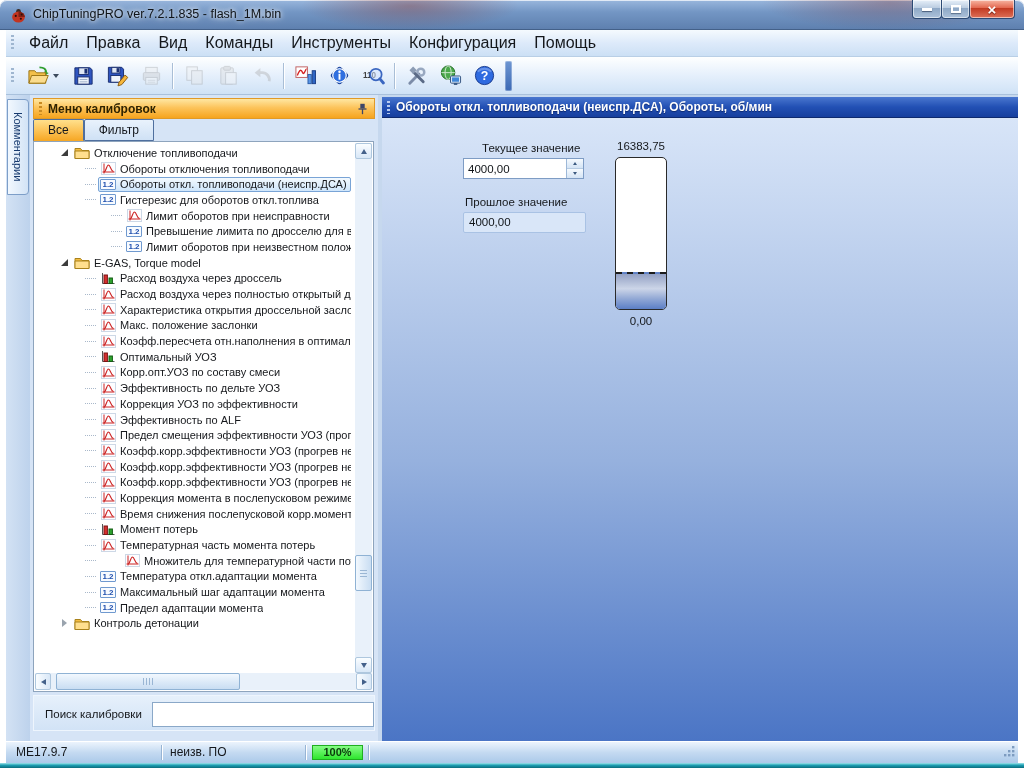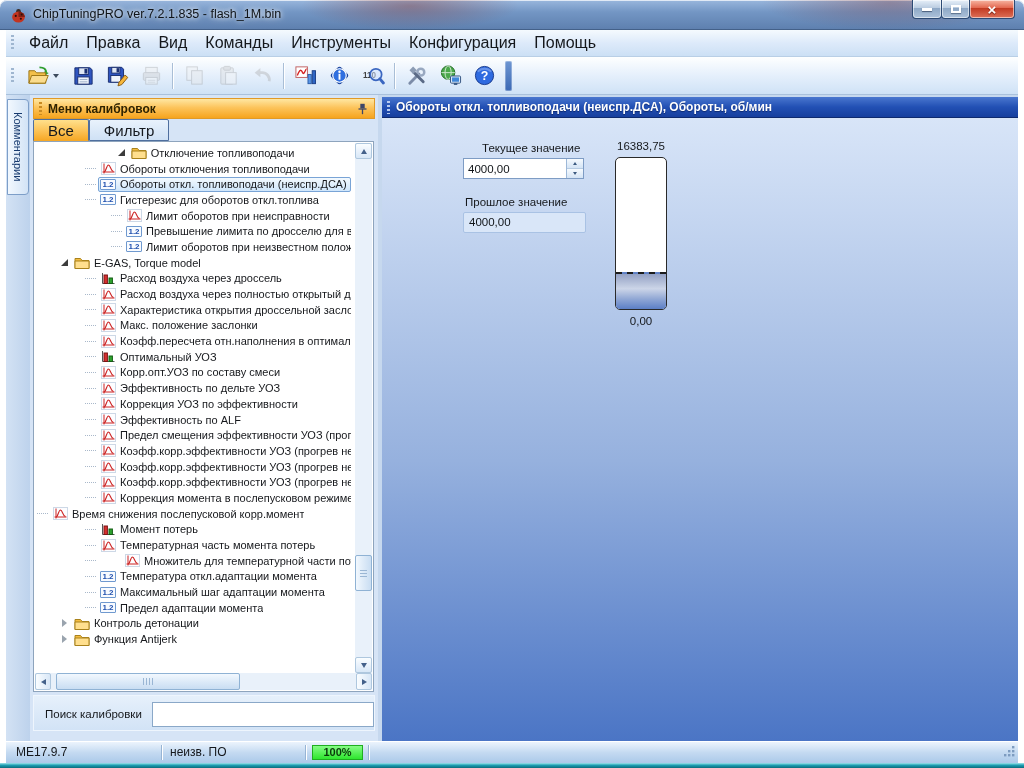--- a/index.html
+++ b/index.html
@@ -66,21 +66,21 @@
 
   
   .cal-panel { position:absolute; left:24px; top:0; width:348px; height:646px; background:#d6e4f6; }
   .cal-header { position:absolute; left:3px; top:3px; width:342px; height:21px;
     background:linear-gradient(180deg,#ffe7a2 0%,#fcc45c 45%,#f6a41e 100%);
     border:1px solid #e09a28; display:flex; align-items:center;
     font-size:12px; font-weight:bold; color:#2f2300; }
   .grip.orange { background:repeating-linear-gradient(180deg,#c98a22 0 2px, transparent 2px 4px); height:13px; }
   .pin { margin-left:auto; margin-right:7px; display:flex; }
   .cal-tabs { position:absolute; left:3px; top:24px; height:22px; display:flex; }
-  .cal-tab { padding:0 14px; height:22px; line-height:21px; font-size:15px; color:#14181e;
+  .cal-tab { padding:0 14px; height:22px; line-height:21px; font-size:12px; color:#14181e;
     border:1px solid #4f6f9e; background:linear-gradient(180deg,#e9f2fc,#cfe1f5); border-radius:2px 2px 0 0; }
   .cal-tab.active { background:linear-gradient(180deg,#ffe08c 0%,#fbbf50 60%,#f6a928 100%); border-bottom-color:#f6a928; }
 
   .treebox { position:absolute; left:3px; top:46px; width:341px; height:551px; background:#fff; border:1px solid #8ea4bd; }
   .tree-content { position:absolute; left:1px; top:1px; right:18px; bottom:18px; overflow:hidden; padding-top:2px; }
   .tree-row { display:flex; align-items:center; height:15.7px; font-size:11px; color:#16181c; white-space:nowrap; overflow:hidden; }
   .slot { display:inline-flex; width:15px; min-width:15px; justify-content:center; align-items:center; }
   .conn { display:inline-block; width:11px; height:0; border-top:1px dotted #a9b8ca; }
   .exp-open { width:0; height:0; border-left:7px solid transparent; border-bottom:7px solid #3c3c3c; }
   .exp-closed { width:0; height:0; border-top:4px solid transparent; border-bottom:4px solid transparent; border-left:5px solid #9aa4ae; }
@@ -353,21 +353,21 @@
               <line x1="4.5" y1="6" x2="4.5" y2="11.2" stroke="#3c4668" stroke-width="1.3"></line>
             </svg>
           </span>
         </div>
         <div class="cal-tabs" id="cal-tabs">
             <div class="cal-tab active">Все</div>
             <div class="cal-tab">Фильтр</div>
           </div>
         <div class="treebox">
           <div class="tree-content" id="tree">
-              <div class="tree-row" style="padding-left: 22px; justify-content: center;">
+              <div class="tree-row" style="padding-left: 22px;">
                 <span class="slot">
                   <span class="exp-open"></span>
                 </span>
                 <span class="row-inner">
                   <span class="tree-icon">
                     <svg viewBox="0 0 16 13" width="16" height="13">
                       <path d="M1 2.5 h5.5 l1.6 2 H15 v8 H1 Z" fill="#f5bd41" stroke="#a9821c"></path>
                       <path d="M1 5 h14 v7.5 H1 Z" fill="#ffdf8e" stroke="#a9821c"></path>
                     </svg>
                   </span>
@@ -697,21 +697,21 @@
                     <svg viewBox="0 0 15 13" width="15" height="13">
                       <rect x="0.5" y="0.5" width="14" height="12" fill="#fdfdff" stroke="#cdd8e6"></rect>
                       <line x1="3" y1="1.5" x2="3" y2="11.5" stroke="#cc2222"></line>
                       <line x1="1.5" y1="10" x2="13.5" y2="10" stroke="#cc2222"></line>
                       <path d="M3 10 C5 10 5.5 3 7.5 3 C9.5 3 10 10 12.5 9.3" fill="none" stroke="#cc2222" stroke-width="1.1"></path>
                     </svg>
                   </span>
                   <span class="tree-label">Коррекция момента в послепусковом режиме</span>
                 </span>
               </div>
-              <div class="tree-row" style="">
+              <div class="tree-row" style="padding-left: 48px;">
                 <span class="slot">
                   <span class="conn"></span>
                 </span>
                 <span class="row-inner">
                   <span class="tree-icon">
                     <svg viewBox="0 0 15 13" width="15" height="13">
                       <rect x="0.5" y="0.5" width="14" height="12" fill="#fdfdff" stroke="#cdd8e6"></rect>
                       <line x1="3" y1="1.5" x2="3" y2="11.5" stroke="#cc2222"></line>
                       <line x1="1.5" y1="10" x2="13.5" y2="10" stroke="#cc2222"></line>
                       <path d="M3 10 C5 10 5.5 3 7.5 3 C9.5 3 10 10 12.5 9.3" fill="none" stroke="#cc2222" stroke-width="1.1"></path>
@@ -806,34 +806,20 @@
                   <span class="exp-closed"></span>
                 </span>
                 <span class="row-inner">
                   <span class="tree-icon">
                     <svg viewBox="0 0 16 13" width="16" height="13">
                       <path d="M1 2.5 h5.5 l1.6 2 H15 v8 H1 Z" fill="#f5bd41" stroke="#a9821c"></path>
                       <path d="M1 5 h14 v7.5 H1 Z" fill="#ffdf8e" stroke="#a9821c"></path>
                     </svg>
                   </span>
                   <span class="tree-label">Контроль детонации</span>
-                </span>
-              </div>
-              <div class="tree-row" style="padding-left: 22px;">
-                <span class="slot">
-                  <span class="exp-closed"></span>
-                </span>
-                <span class="row-inner">
-                  <span class="tree-icon">
-                    <svg viewBox="0 0 16 13" width="16" height="13">
-                      <path d="M1 2.5 h5.5 l1.6 2 H15 v8 H1 Z" fill="#f5bd41" stroke="#a9821c"></path>
-                      <path d="M1 5 h14 v7.5 H1 Z" fill="#ffdf8e" stroke="#a9821c"></path>
-                    </svg>
-                  </span>
-                  <span class="tree-label">Функция Antijerk</span>
                 </span>
               </div>
             </div>
           <div class="vscroll">
             <div class="sbtn up">
                 <span class="arr up"></span>
               </div>
             <div class="vthumb"></div>
             <div class="sbtn down">
                 <span class="arr down"></span>

